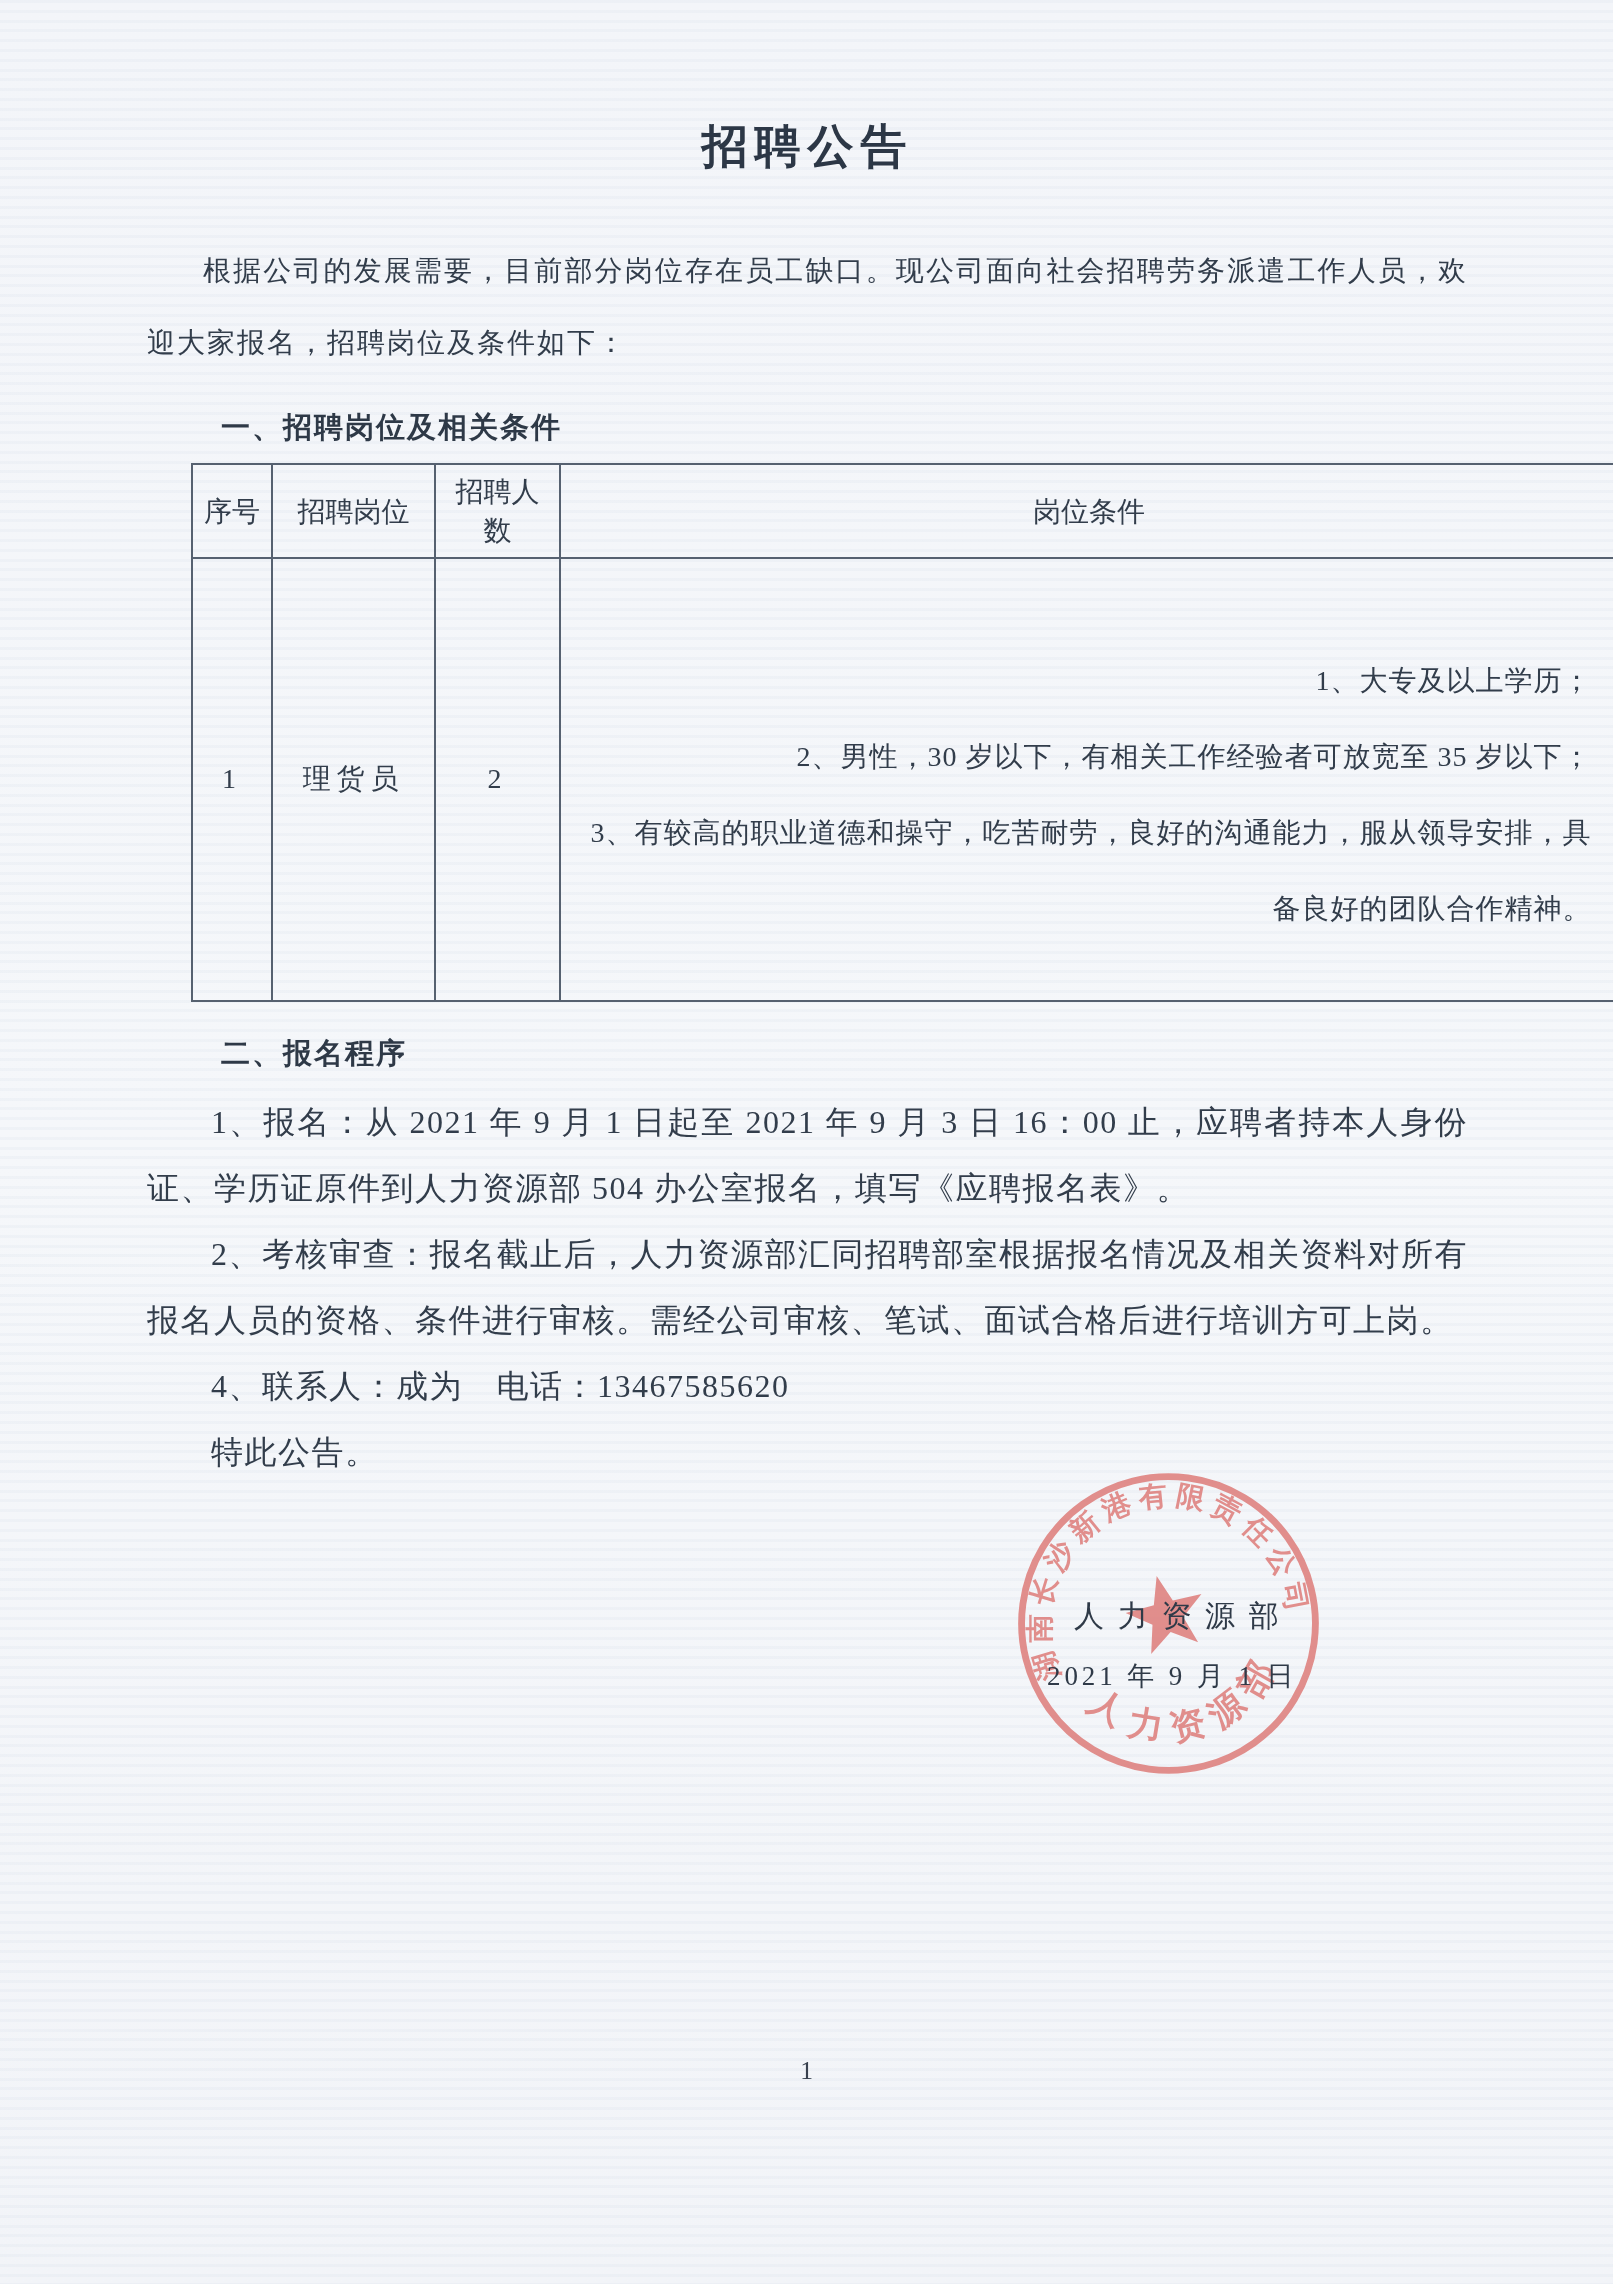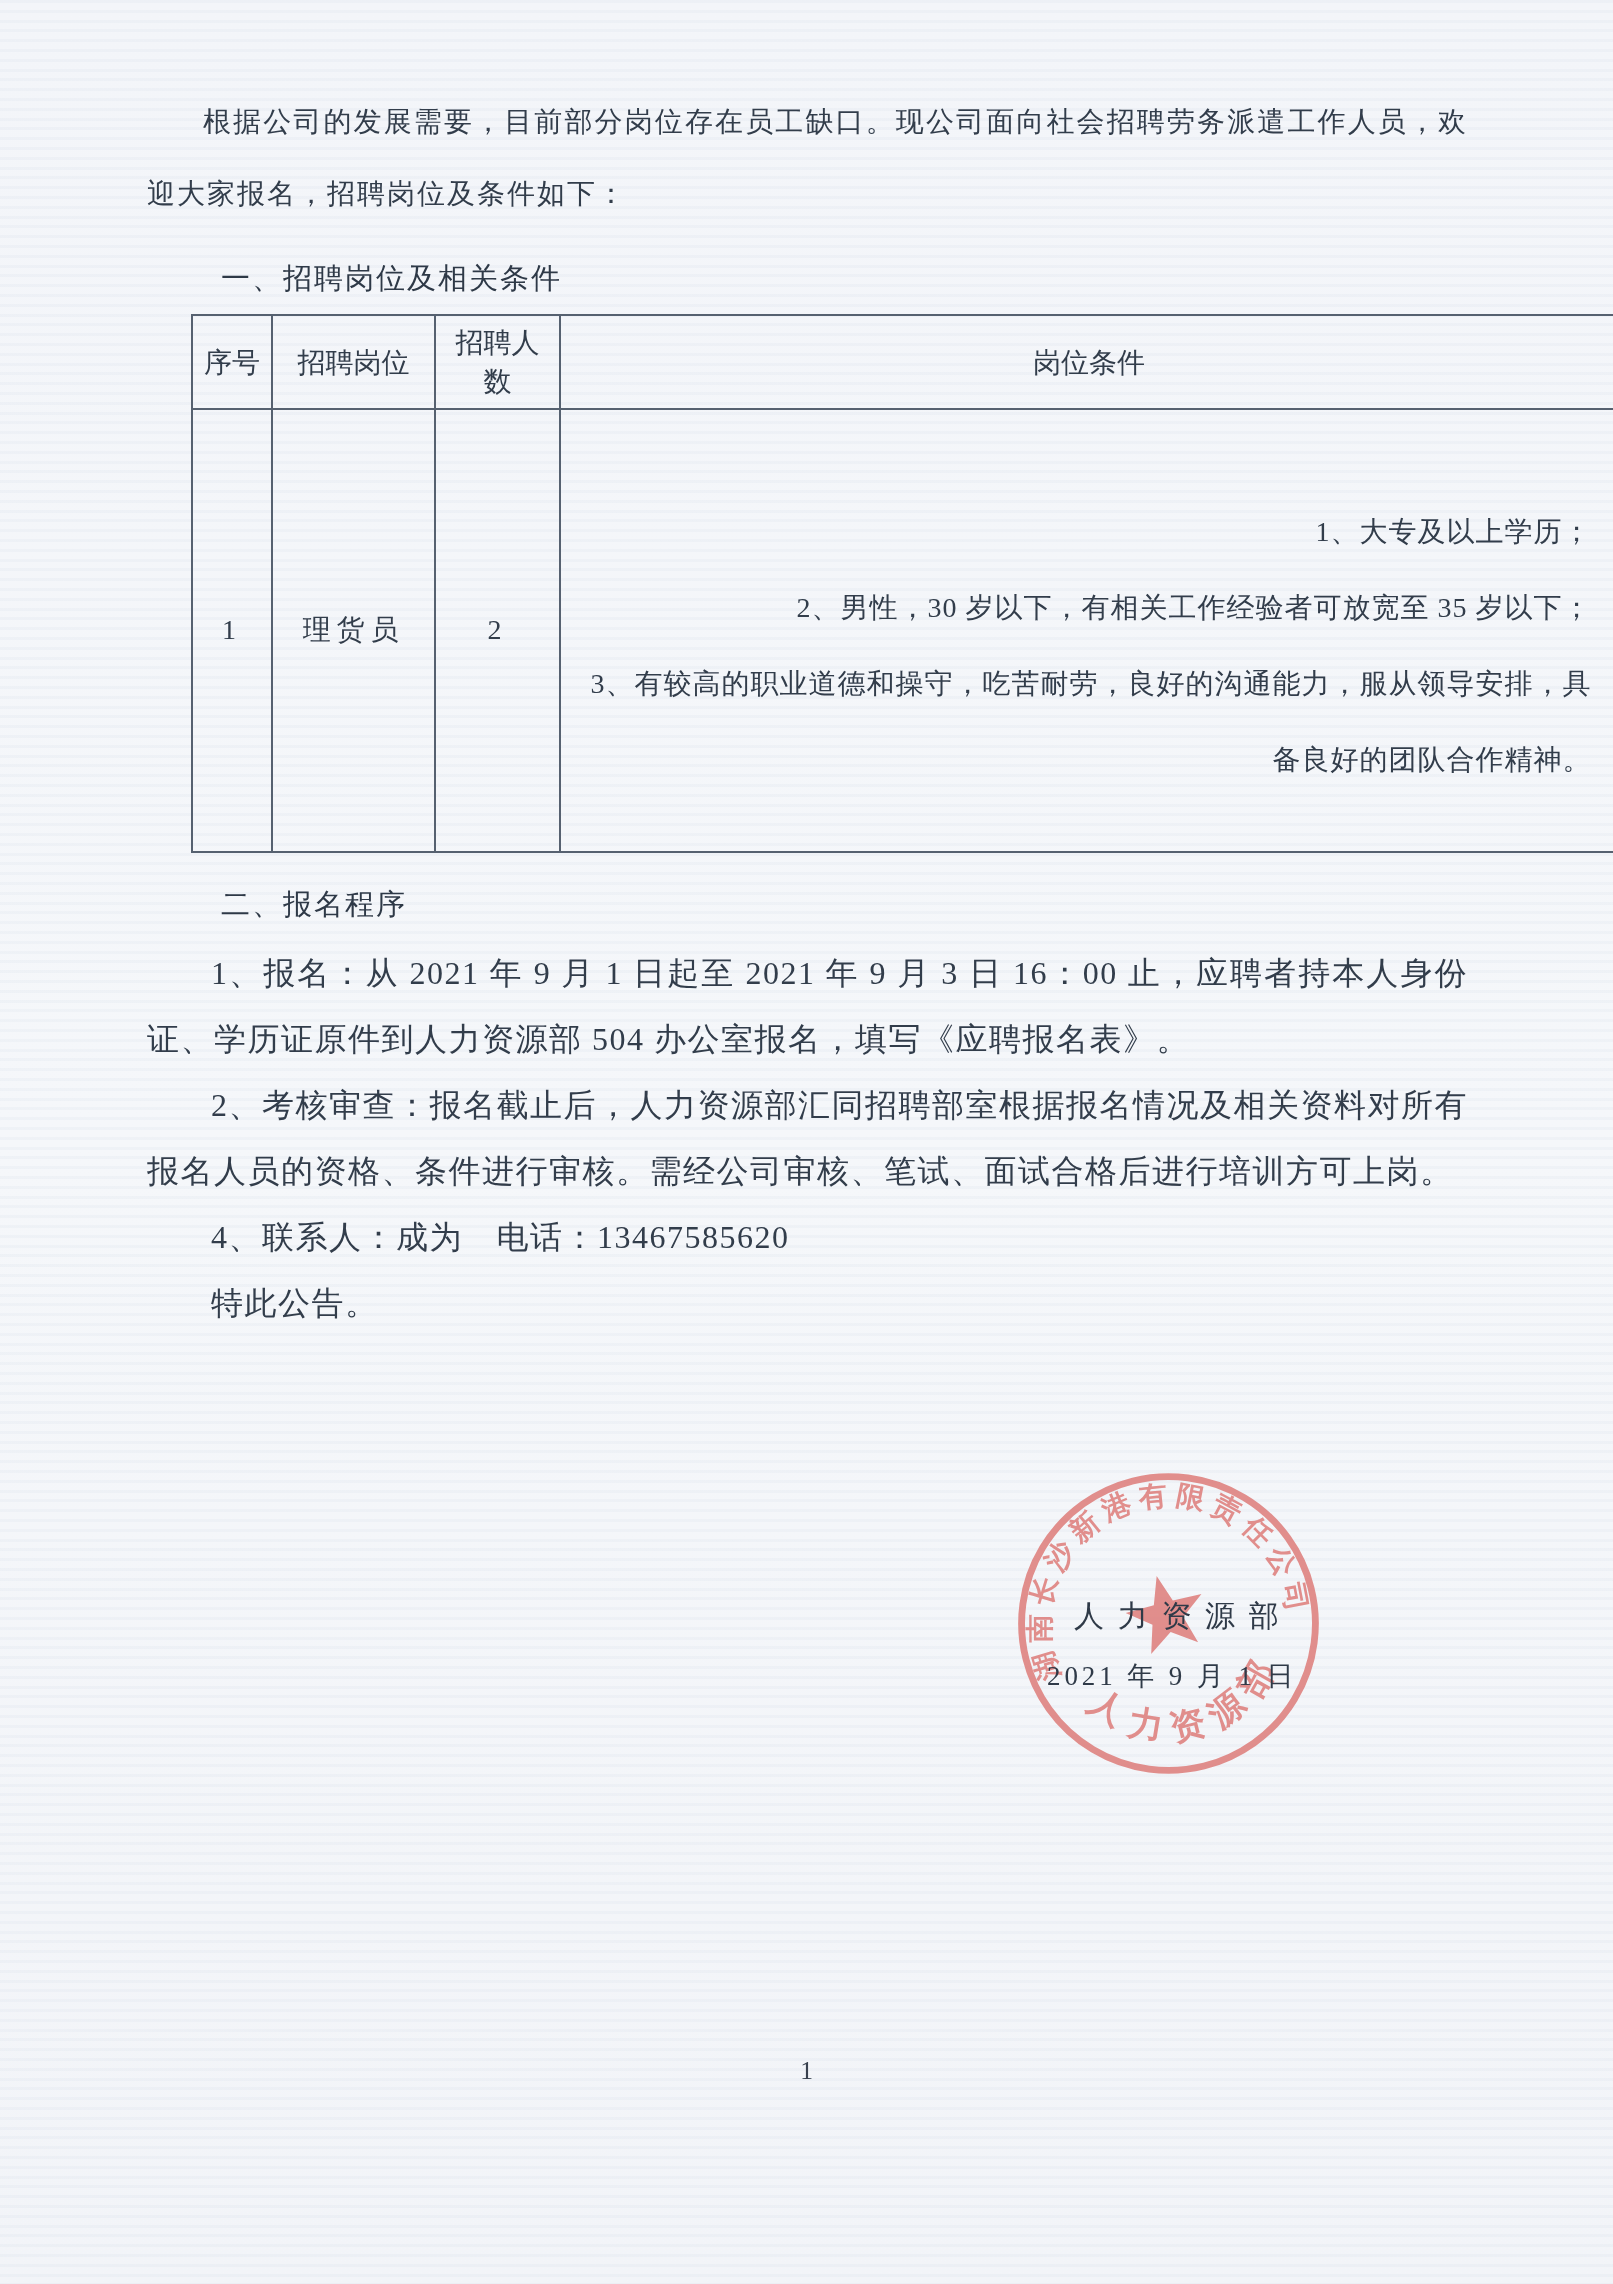--- a/index.html
+++ b/index.html
@@ -22,21 +22,21 @@
     text-align:center;
     font-size:46px;line-height:63px;
     font-weight:bold;letter-spacing:6.9px;color:#2c3746;
   }
   .intro{
     margin:0;font-size:28px;line-height:72px;
     text-indent:2em;text-align:justify;letter-spacing:2px;
   }
   .sec-heading{
     margin:25.5px 0 13.7px 0;padding-left:74px;
-    font-size:29px;line-height:45px;font-weight:normal;letter-spacing:2px;color:#2e3947;
+    font-size:29px;line-height:45px;font-weight:bold;letter-spacing:2px;color:#2e3947;
   }
   table.jobs{
     margin:5.9px 0 0 44px;
     width:1428px;border-collapse:collapse;table-layout:fixed;padding-left:23px;
   }
   table.jobs th,table.jobs td{
     border:2px solid #566170;
     font-weight:normal;font-size:28px;color:#323d4b;
     vertical-align:middle;
   }
@@ -71,20 +71,21 @@
     position:absolute;left:0;right:0;top:2056px;
     text-align:center;font-size:25.5px;color:#39424f;
   }
 </style>
 </head>
 <body>
 
 <div class="page">
   <div class="content">
 
+    <h1 class="doc-title">招聘公告</h1>
 
     <p class="intro">根据公司的发展需要，目前部分岗位存在员工缺口。现公司面向社会招聘劳务派遣工作人员，欢迎大家报名，招聘岗位及条件如下：</p>
 
     <div class="sec-heading">一、招聘岗位及相关条件</div>
 
     <table class="jobs">
       <colgroup>
         <col class="c-no">
           <col class="c-pos">
           <col class="c-cnt">

